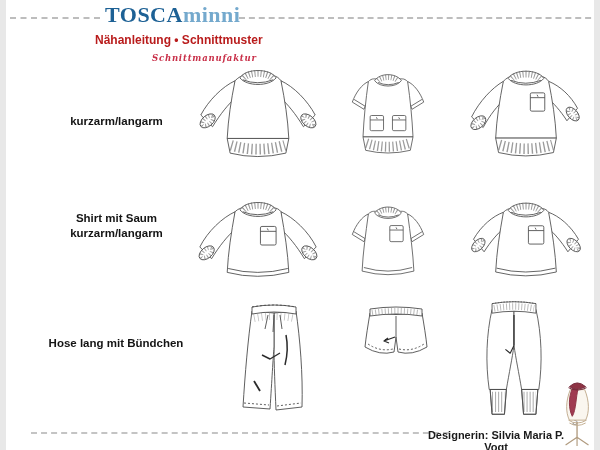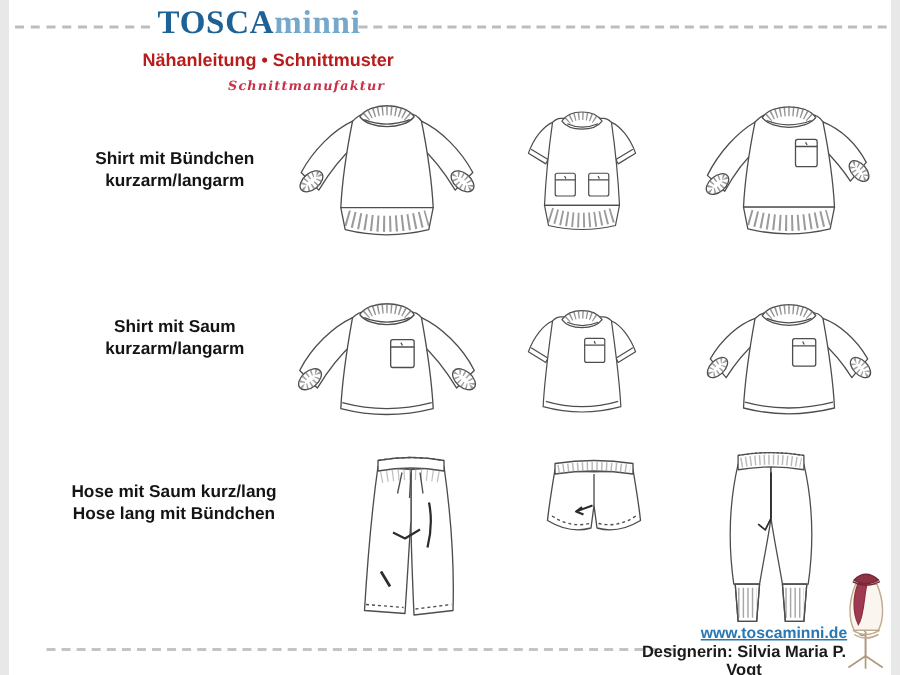--- a/index.html
+++ b/index.html
@@ -46,29 +46,29 @@
   <div class="dash dash-top-left"></div>
   <div class="dash dash-top-right"></div>
 
   <div class="logo">
     <span class="p1">TOSCA</span><span class="p2">minni</span>
   </div>
   <div class="tagline">Schnittmanufaktur</div>
   <div class="subtitle">Nähanleitung • Schnittmuster</div>
 
   <div class="row-label label-1">
-    <span>Shirt mit Bündchen</span><br>
+    <br>
     <span>kurzarm/langarm</span>
   </div>
   <div class="row-label label-2">
     <span>Shirt mit Saum</span><br>
     <span>kurzarm/langarm</span>
   </div>
   <div class="row-label label-3">
-    <span>Hose mit Saum kurz/lang</span><br>
+    <br>
     <span>Hose lang mit Bündchen</span>
   </div>
 
   <div class="illu" style="left:186px;top:62px">
     <svg width="132" height="106" viewBox="0 0 135 106">
       <g stroke="#4d4d4d" stroke-width="0.9" fill="none" stroke-linejoin="round">
         <path d="M44,18 C31,24 17,38 9,53 L21,65 C29,52 37,42 45,35 Z" fill="#fff"></path>
         <ellipse cx="16" cy="59" rx="9" ry="5.5" transform="rotate(-40 16 59)" fill="#fff"></ellipse>
         <ellipse cx="16" cy="59" rx="6.5" ry="3.5" transform="rotate(-40 16 59)" stroke="#777" stroke-width="4" stroke-dasharray="1,2" opacity="0.75"></ellipse>
         <path d="M91,18 C104,24 118,38 126,53 L114,65 C106,52 98,42 90,35 Z" fill="#fff"></path>
@@ -230,21 +230,20 @@
         <path d="M12,8 Q35,4 58,8 L58,18 Q35,14 12,18 Z" fill="#fff"></path>
         <path d="M14,13 Q35,9 56,13" stroke="#8a8a8a" stroke-width="7" stroke-dasharray="1,2.2" opacity="0.6"></path>
         <path d="M12,8 Q35,4 58,8" stroke-dasharray="1.5,1.5"></path>
         <path d="M35,20 L35,52" stroke="#2b2b2b" stroke-width="1.2"></path>
         <path d="M26,56 L31,60 L35,52" stroke="#2b2b2b" stroke-width="1.2"></path>
       </g>
     </svg>
   </div>
 
   <div class="dash dash-bottom"></div>
-  <a class="footer-link">www.toscaminni.de</a>
   <div class="footer-designer">Designerin: Silvia Maria P. Vogt</div>
   <div class="page-num">3</div>
 
   <div class="illu" style="left:551px;top:376px">
     <svg width="42" height="73" viewBox="0 0 44 72">
       <g stroke="#b executing09a7e" fill="none" stroke-width="1">
         <path d="M21,46 L21,62" stroke="#b09a7e" stroke-width="1.4"></path>
         <path d="M21,62 L9,70 M21,62 L33,70 M21,62 L21,71" stroke="#b09a7e" stroke-width="1.2"></path>
         <path d="M14,12 C9,24 9,36 13,44 L30,44 C34,36 34,24 29,12 Z" fill="#faf6ef" stroke="#c0ab8e"></path>
         <path d="M12,44 Q21,50 31,44" stroke="#c0ab8e"></path>

